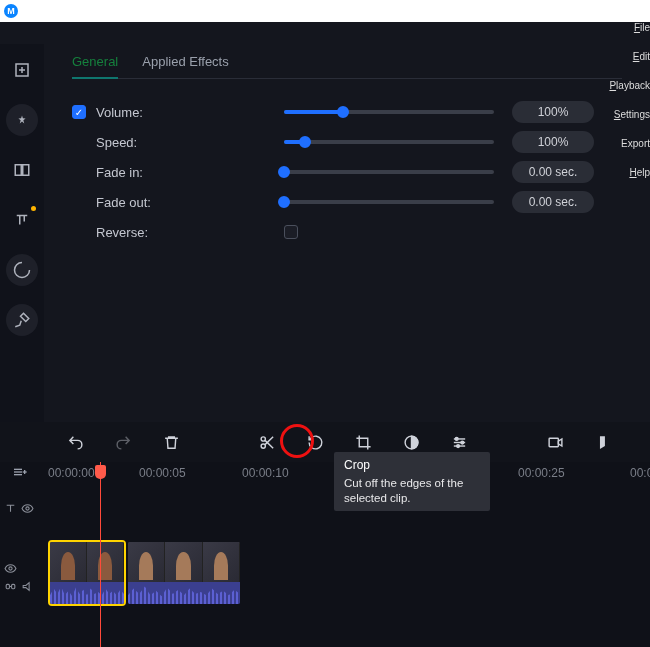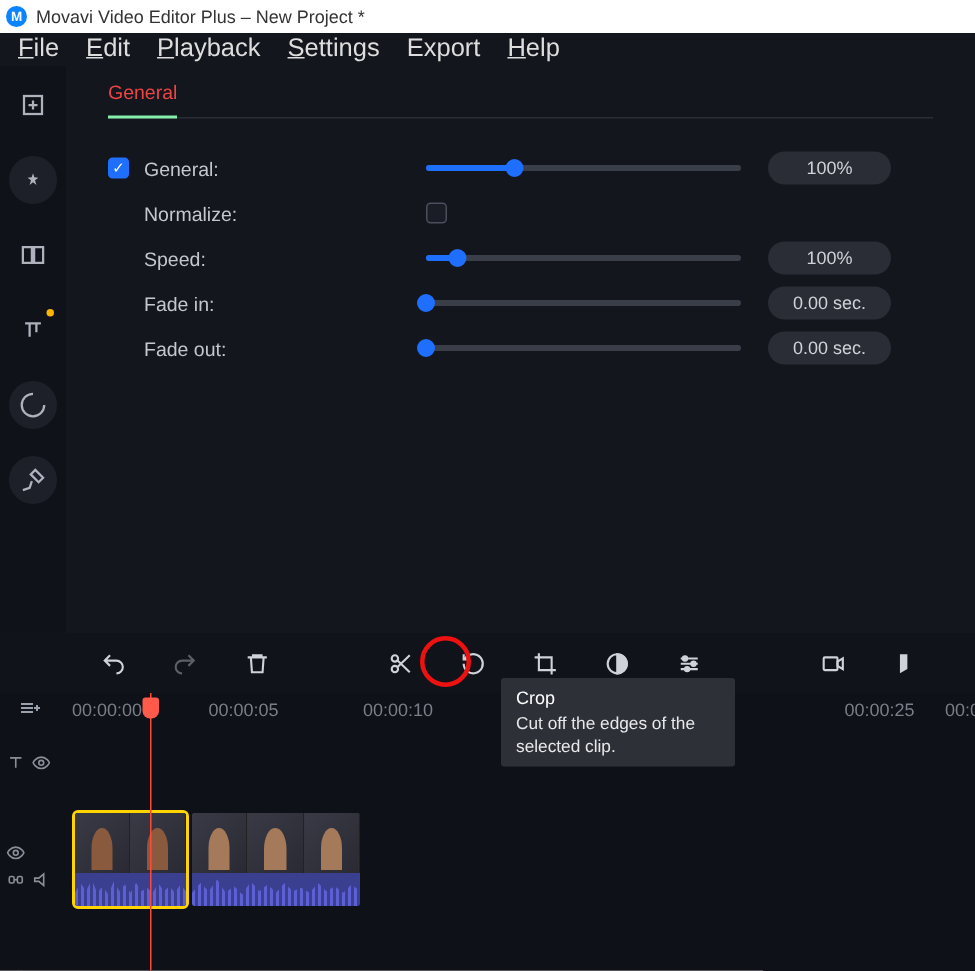--- a/index.html
+++ b/index.html
@@ -1,33 +1,33 @@
 <!DOCTYPE html>
 <html><head>
 <meta charset="utf-8">
 <style>
 * { box-sizing: border-box; margin: 0; padding: 0; font-family: "Segoe UI", Arial, sans-serif; }
 body { width: 650px; height: 647px; background: #fff; overflow: hidden; }
 .titlebar { height: 22px; background: #fff; display: flex; align-items: center; padding-left: 4px; font-size: 12px; color: #333; }
 .titlebar .logo { width: 14px; height: 14px; background: #0a84ff; border-radius: 50%; margin-right: 6px; display:flex;align-items:center;justify-content:center;color:#fff;font-size:9px;font-weight:bold;}
 .app { background: #14161e; height: 625px; display: flex; flex-direction: column; color: #d0d2d8; }
-.menubar { height: 22px; display: flex; align-items: flex-start; padding-left: 12px; gap: 18px; font-size: 17px; color: #ddd; }
+.menubar { height: 22px; display: flex; align-items: flex-end; padding-left: 12px; gap: 18px; font-size: 10px; color: #ddd; flex-direction: column; }
 .menubar span { cursor: default; }
 .menubar span .ul { text-decoration: underline; }
 .content-row { display: flex; height: 378px; }
 .sidebar { width: 44px; background: #10121a; display: flex; flex-direction: column; align-items: center; padding-top: 10px; gap: 18px; }
 .side-btn { width: 32px; height: 32px; display: flex; align-items: center; justify-content: center; color: #aeb2bc; border-radius: 16px; position:relative; }
 .side-btn svg { width:18px; height:18px; }
 .side-btn.round { background:#1e2029; border-radius:50%; }
 .side-btn .dot { position:absolute; top:2px; right:2px; width:5px;height:5px;background:#ffb400;border-radius:50%; }
 .panel { flex:1; padding: 10px 28px 0 28px; }
 .panel-title { font-size: 18px; color: #f0f0f2; margin: 4px 0 14px 0; }
 .tabs { display:flex; gap:24px; font-size:13px; color:#9aa0ac; border-bottom:1px solid #2a2d38; }
 .tab { padding-bottom:8px; cursor:default; }
-.tab.active { color:#ef4444; border-bottom:2px solid #86efac; margin-bottom:-1px; }
+.tab.active { color:#15803d; border-bottom:2px solid #0f766e; margin-bottom:-1px; }
 .props { margin-top:18px; font-size:13px; }
 .prow { display:flex; align-items:center; height:30px; }
 .prow .chk { width:14px; height:14px; border:1.5px solid #4a4f5c; border-radius:3px; margin-right:10px; display:flex;align-items:center;justify-content:center;background:#1b1d26; }
 .prow .chk.on { background:#1f6fff; border-color:#1f6fff; color:#fff; font-size:10px; }
 .prow .lab { width:78px; color:#c4c7d0; }
 .prow .slider { flex:1; max-width:210px; display:flex; align-items:center; }
 .slider-track { position:relative; height:4px; background:#3a3e49; border-radius:2px; flex:1; }
 .slider-fill { position:absolute; height:4px; background:#1f6fff; border-radius:2px; left:0; }
 .slider-thumb { position:absolute; width:12px; height:12px; background:#1f6fff; border-radius:50%; top:-4px; transform:translateX(-50%); border:2px solid #1f6fff; }
 .prow .pill { margin-left:18px; min-width:82px; background:#2a2d36; color:#d0d2d8; font-size:12px; text-align:center; padding:4px 10px; border-radius:12px; }
@@ -53,21 +53,20 @@
 .playhead { position:absolute; left:100px; top:0; bottom:0; width:1px; background:#ff4a3a; }
 .playhead::before { content:""; position:absolute; top:3px; left:-5px; width:11px; height:14px; background:#ff5a4a; border-radius:2px 2px 5px 5px; }
 .track-label-row { position:absolute; left:4px; display:flex; gap:4px; align-items:center; color:#8a8e98; }
 .insert-track { position:absolute; left:12px; top:2px; color:#9aa0ac; }
 </style>
 </head>
 <body>
 
 <div class="titlebar">
   <span class="logo">M</span>
-  <span>Movavi Video Editor Plus – New Project *</span>
 </div>
 <div class="app">
   <div class="menubar">
     <span><span class="ul">F</span>ile</span>
     <span><span class="ul">E</span>dit</span>
     <span><span class="ul">P</span>layback</span>
     <span><span class="ul">S</span>ettings</span>
     <span>Export</span>
     <span><span class="ul">H</span>elp</span>
   </div>
@@ -106,37 +105,33 @@
       <div class="side-btn round">
           <svg viewBox="0 0 24 24" fill="none" stroke="currentColor" stroke-width="2">
             <path d="M14 3l7 7-4 4-7-7zM3 21l6-2 2-6"></path>
           </svg>
         </div>
     </div>
 
     <div class="panel">
       <div class="tabs">
         <div class="tab active">General</div>
+        <div class="tab">Applied Effects</div>
       </div>
       <div class="props">
         <div class="prow">
           <div class="chk on">✓</div>
-          <div class="lab">General:</div>
+          <div class="lab">Volume:</div>
           <div class="slider" style="margin-left:110px;">
               <div class="slider-track">
                 <div class="slider-fill" style="width:28%"></div>
                 <div class="slider-thumb" style="left:28%"></div>
               </div>
             </div>
           <div class="pill">100%</div>
-        </div>
-        <div class="prow">
-          <div style="width:24px"></div>
-          <div class="lab">Normalize:</div>
-          <div class="chk" style="margin-left:110px"></div>
         </div>
         <div class="prow">
           <div style="width:24px"></div>
           <div class="lab">Speed:</div>
           <div class="slider" style="margin-left:110px;">
               <div class="slider-track">
                 <div class="slider-fill" style="width:10%"></div>
                 <div class="slider-thumb" style="left:10%"></div>
               </div>
             </div>
@@ -156,20 +151,25 @@
         <div class="prow">
           <div style="width:24px"></div>
           <div class="lab">Fade out:</div>
           <div class="slider" style="margin-left:110px;">
               <div class="slider-track">
                 <div class="slider-fill" style="width:0%"></div>
                 <div class="slider-thumb" style="left:0%"></div>
               </div>
             </div>
           <div class="pill">0.00 sec.</div>
+        </div>
+        <div class="prow">
+          <div style="width:24px"></div>
+          <div class="lab">Reverse:</div>
+          <div class="chk" style="margin-left:110px"></div>
         </div>
       </div>
     </div>
   </div>
 
   <div class="timeline-toolbar">
     <div class="tbtn">
         <svg viewBox="0 0 24 24" fill="none" stroke="currentColor" stroke-width="2">
           <path d="M9 14l-5-5 5-5M4 9h11a6 6 0 0 1 0 12"></path>
         </svg>
@@ -245,21 +245,21 @@
           <line x1="3" y1="16" x2="15" y2="16"></line>
           <line x1="19" y1="9" x2="19" y2="15"></line>
           <line x1="16" y1="12" x2="22" y2="12"></line>
         </svg></div>
     <div class="ruler">
       <span class="mark" style="left:48px">00:00:00</span>
       <span class="mark" style="left:139px">00:00:05</span>
       <span class="mark" style="left:242px">00:00:10</span>
       <span class="mark" style="left:339px">00:00:15</span>
       <span class="mark" style="left:436px">00:00:20</span>
-      <span class="mark" style="left:563px">00:00:25</span>
+      <span class="mark" style="left:518px">00:00:25</span>
       <span class="mark" style="left:630px">00:00:30</span>
     </div>
     <div class="left-gutter">
       <div class="track-label-row" style="top:14px">
         <svg width="13" height="13" viewBox="0 0 24 24" fill="none" stroke="currentColor" stroke-width="2">
             <path d="M5 6h14M12 6v12"></path>
           </svg>
         <svg width="13" height="13" viewBox="0 0 24 24" fill="none" stroke="currentColor" stroke-width="2">
             <circle cx="12" cy="12" r="3"></circle>
             <path d="M2 12s3-7 10-7 10 7 10 7-3 7-10 7-10-7-10-7z"></path>

